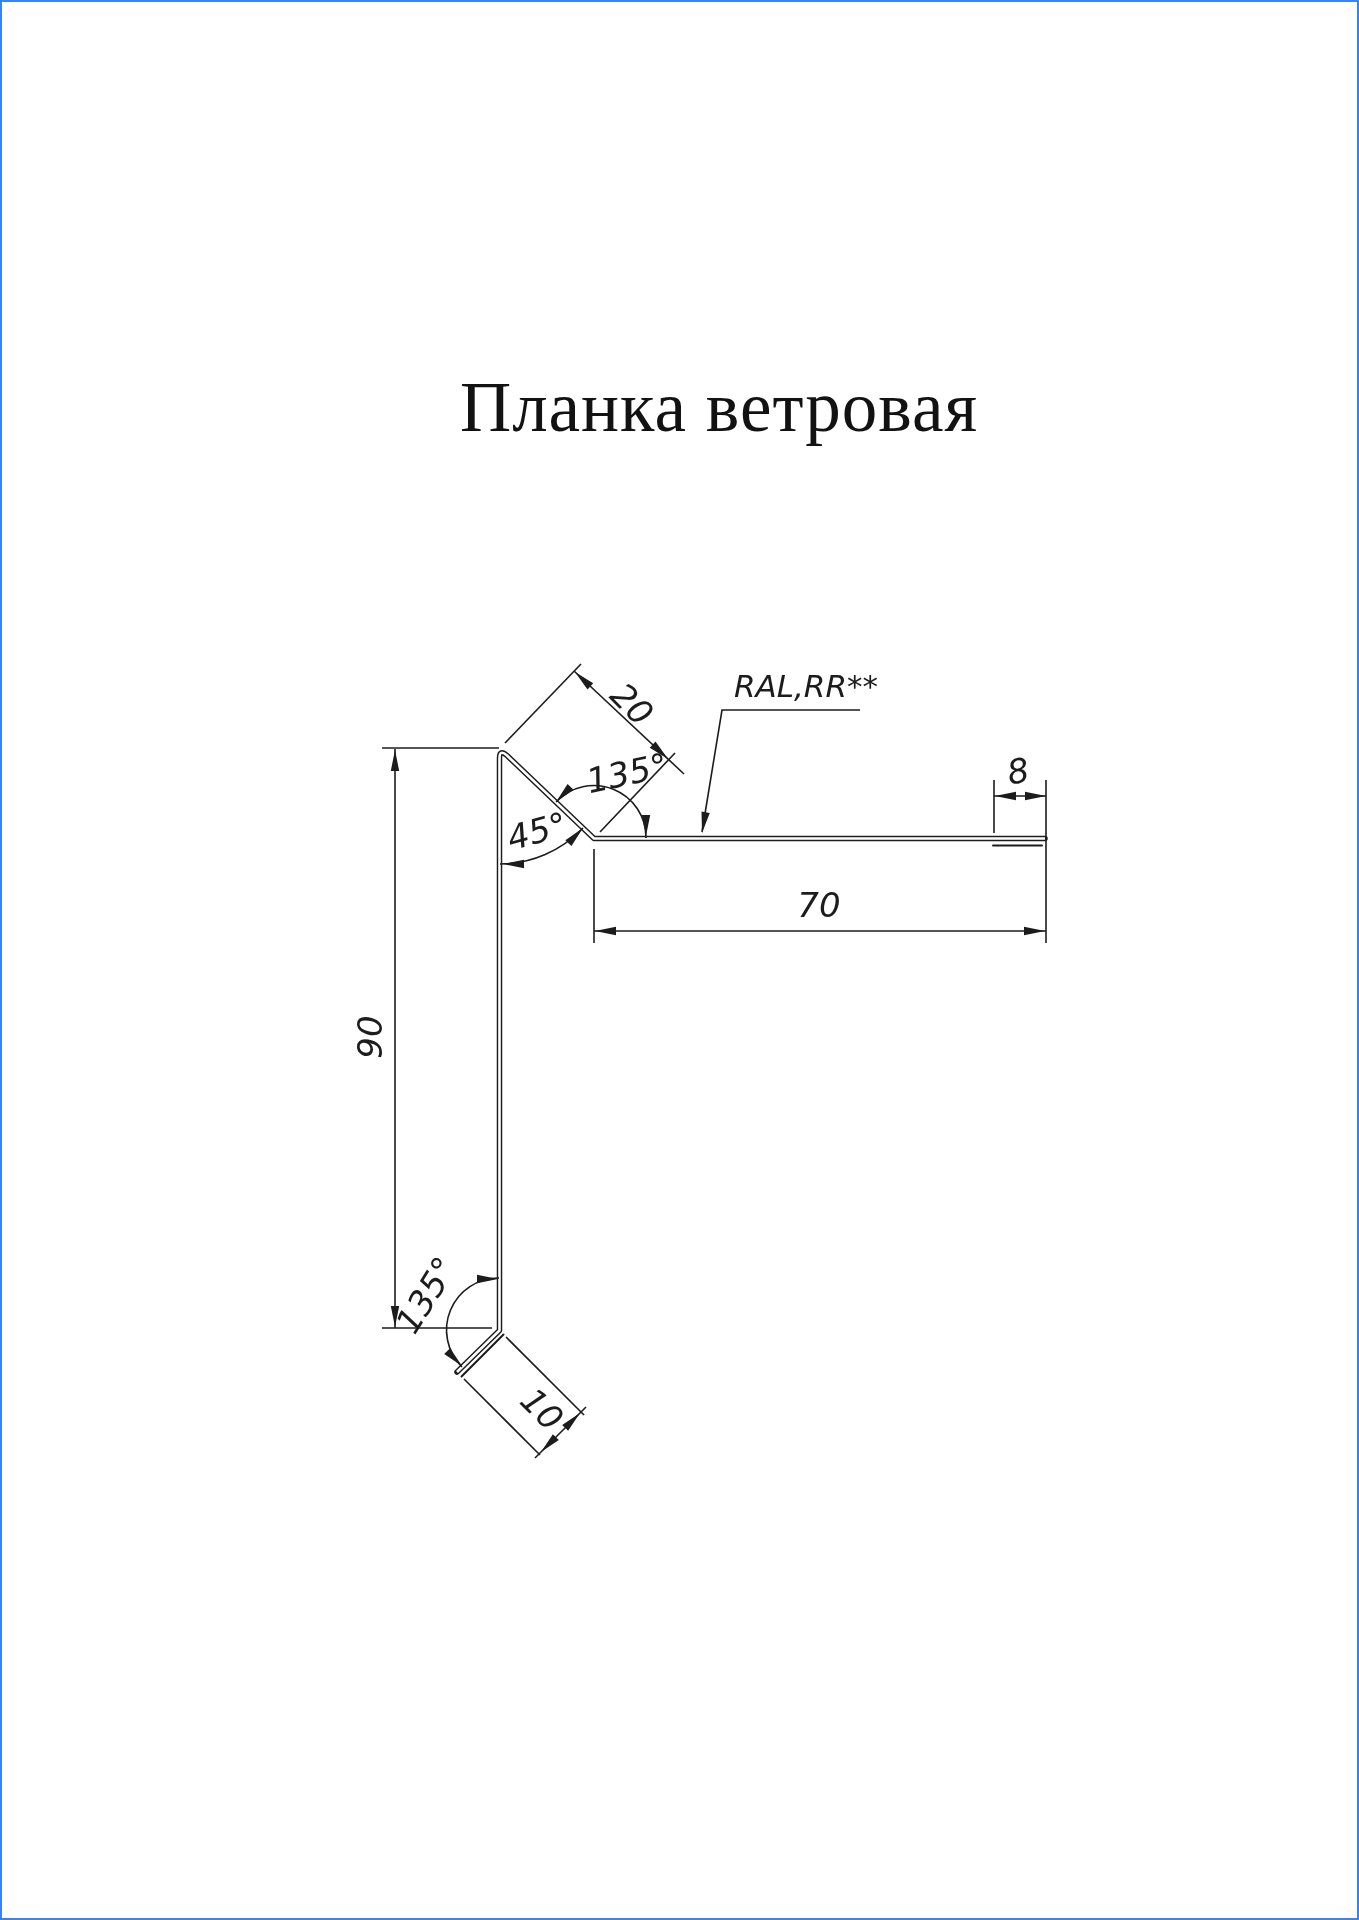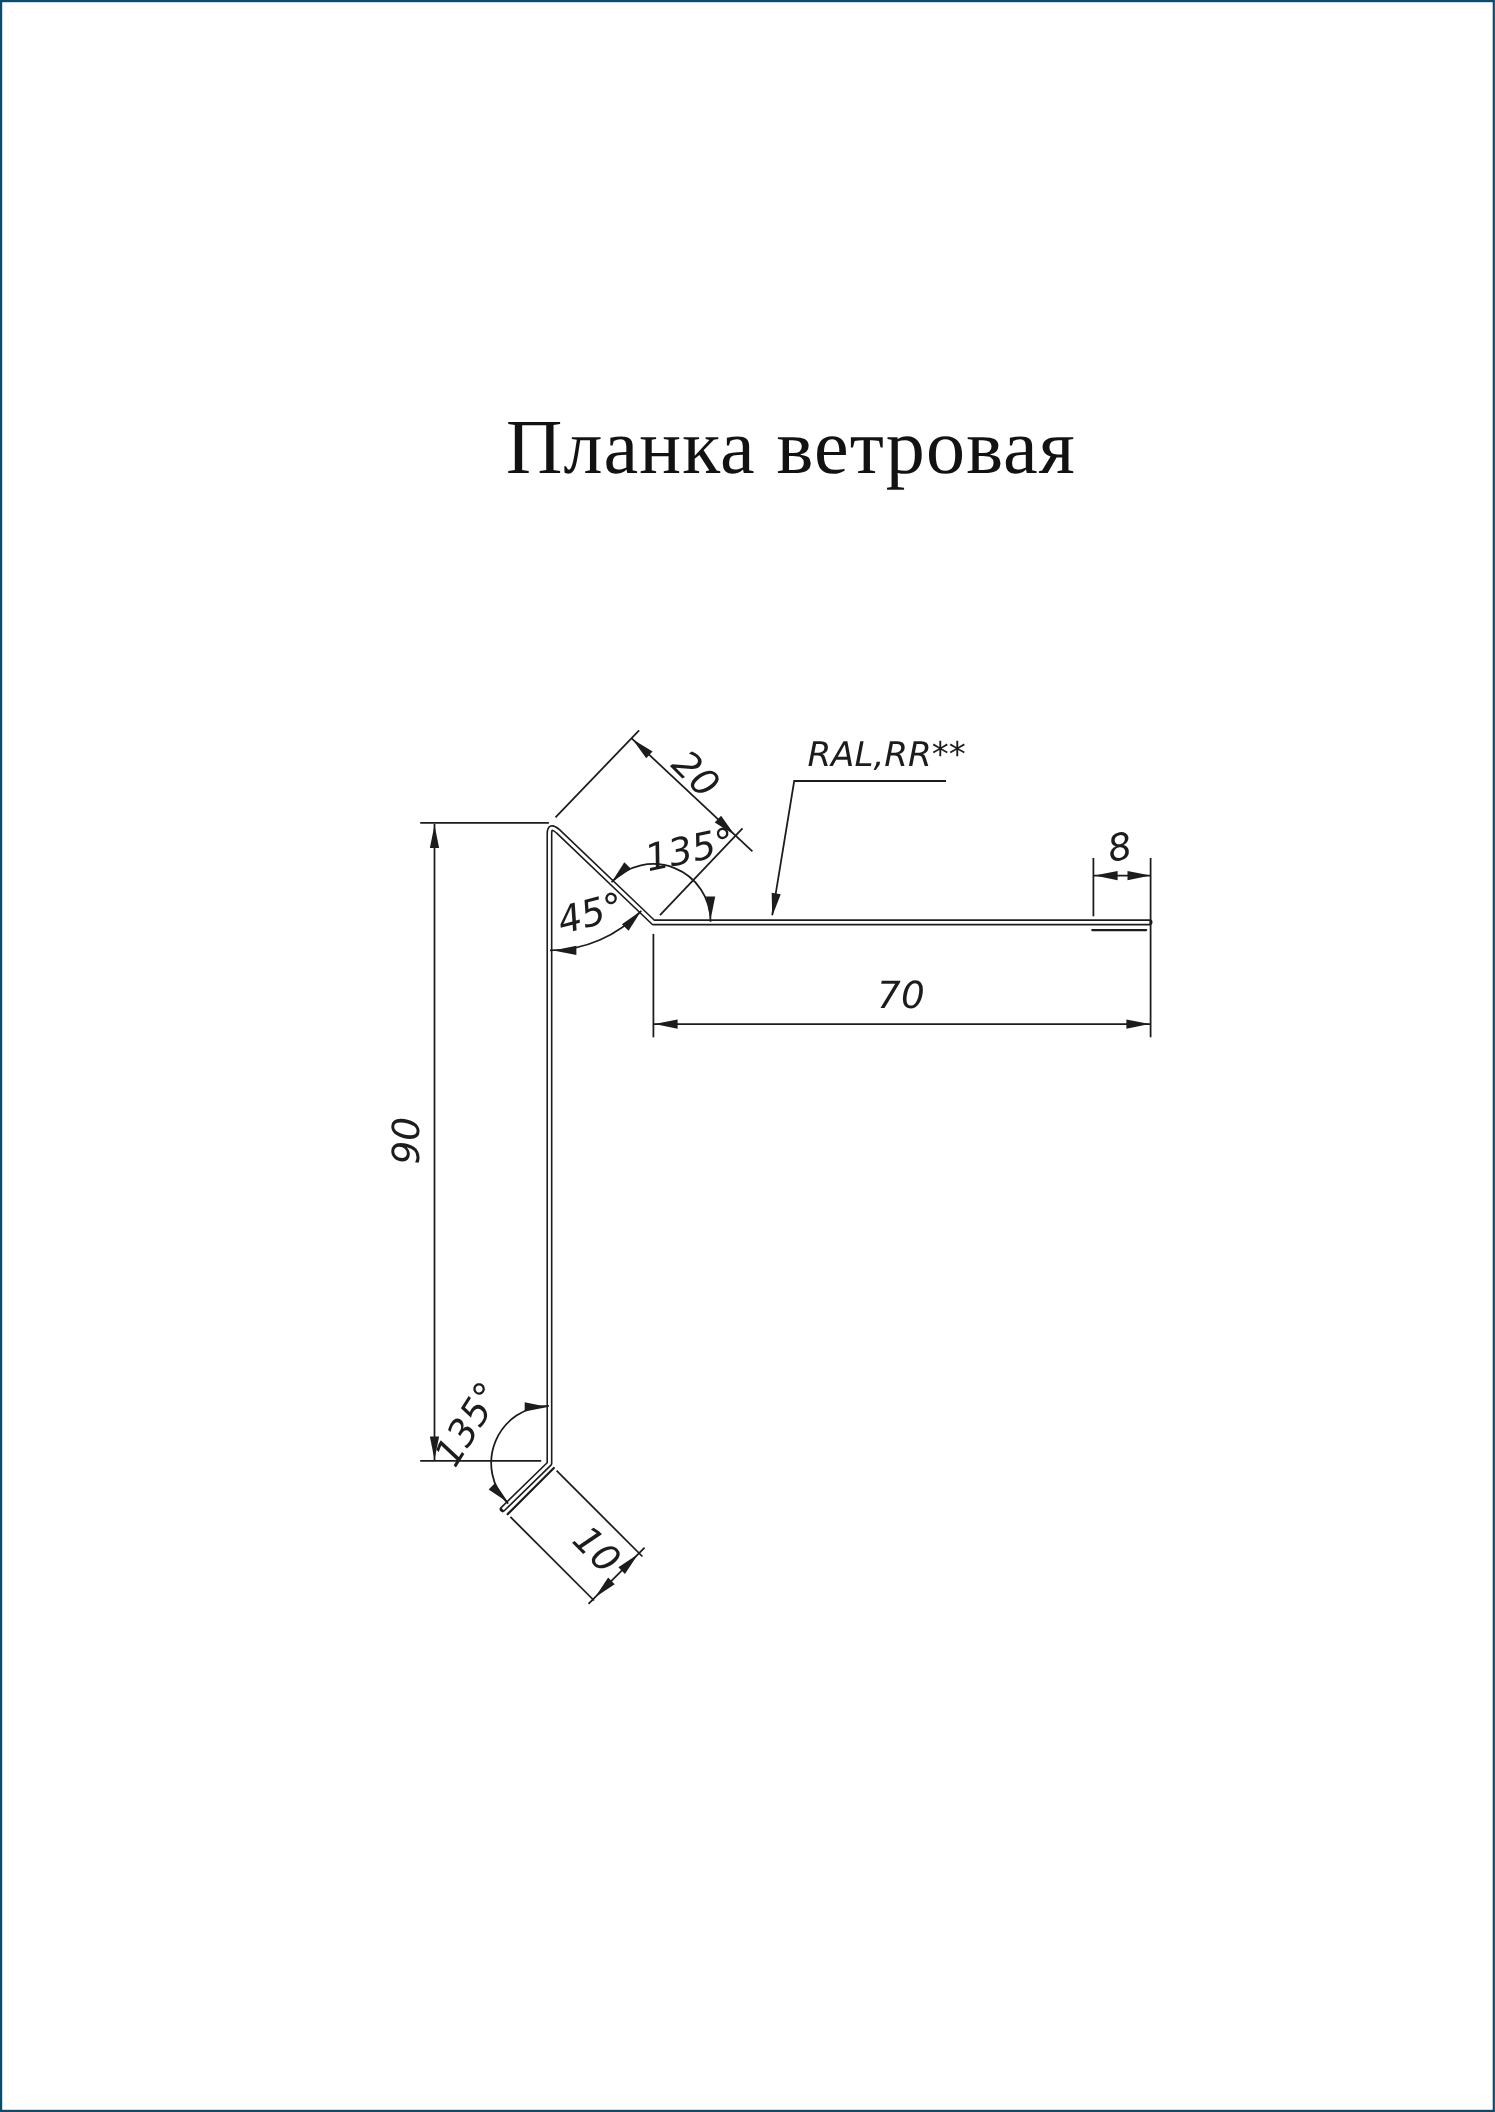--- a/index.html
+++ b/index.html
@@ -1,20 +1,20 @@
 <!DOCTYPE html>
 <html><head>
 <meta charset="utf-8">
 <style>
   html,body{margin:0;padding:0;background:#e8e8e8;}
   .sheet{
     position:relative;
     width:1359px;height:1920px;
     background:#fff;
-    border:2px solid #0c4a6e;
+    border:2px solid #3b82f6;
     box-sizing:border-box;
     overflow:hidden;
     font-family:"Liberation Sans", sans-serif;
   }
   .title{
     position:absolute;
     left:217px; top:370px; width:1000px;
     text-align:center;
     font-family:"Liberation Serif", serif;
     font-size:71px;

